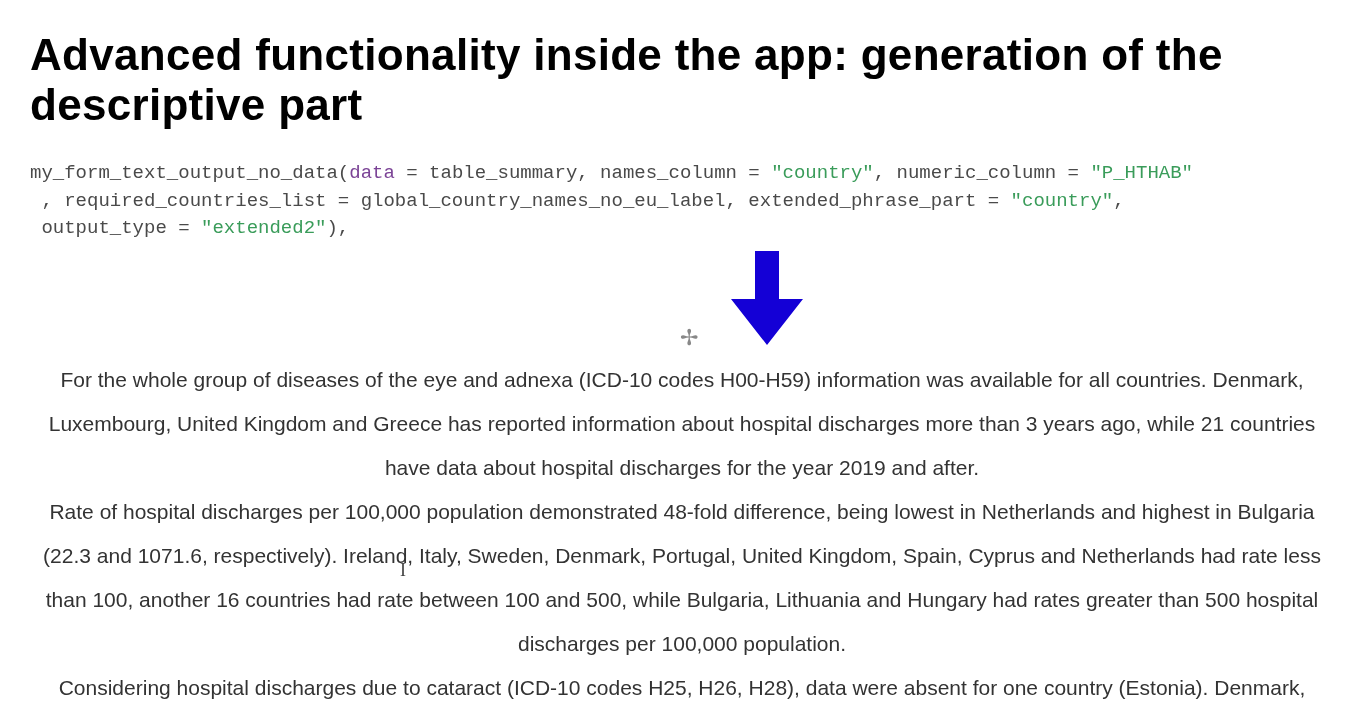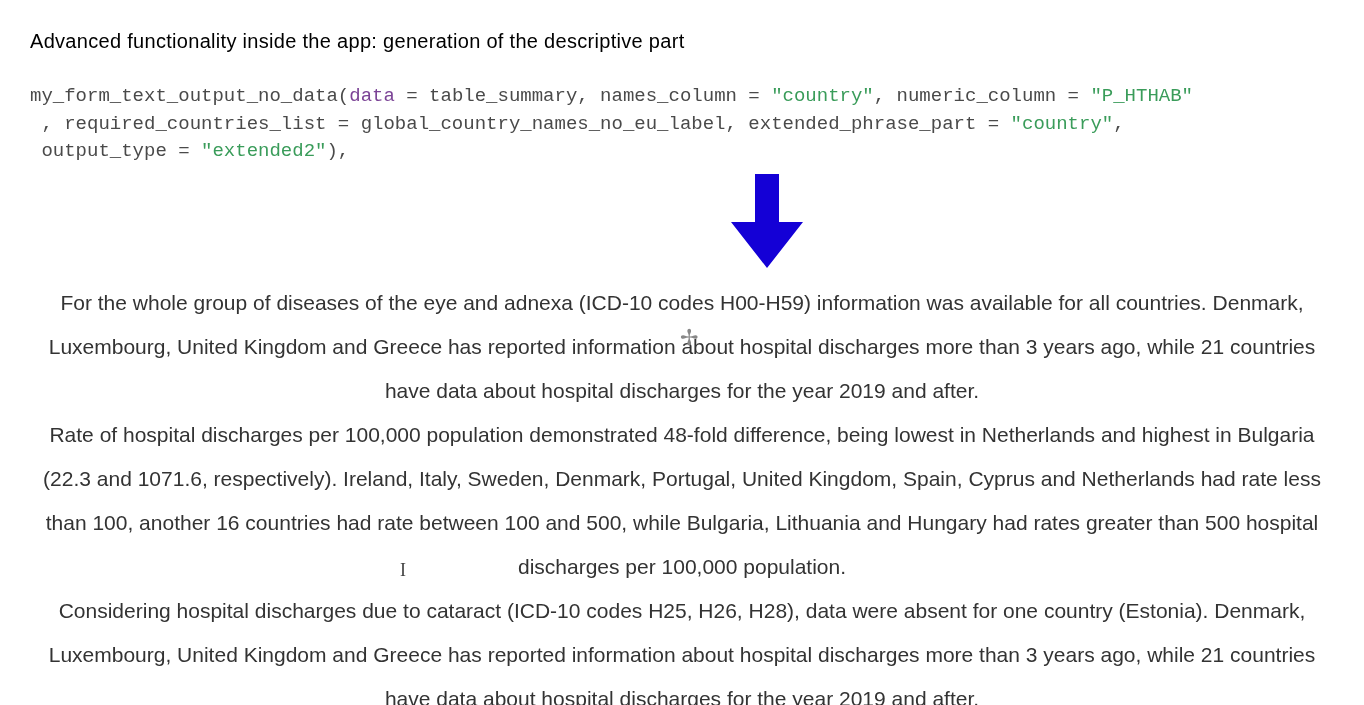--- a/index.html
+++ b/index.html
@@ -7,22 +7,22 @@
       padding: 0;
       box-sizing: border-box;
     }
     body {
       background: #ffffff;
       font-family: Arial, Helvetica, sans-serif;
       width: 1364px;
       padding: 30px 30px 20px 30px;
     }
     .heading {
-      font-size: 20px;
-      font-weight: normal;
+      font-size: 44px;
+      font-weight: bold;
       color: #000000;
       margin-bottom: 30px;
       letter-spacing: 0.3px;
     }
     .code-block {
       font-family: "Consolas", "Courier New", monospace;
       font-size: 19px;
       color: #4a4a4a;
       line-height: 1.45;
       margin-bottom: 8px;

